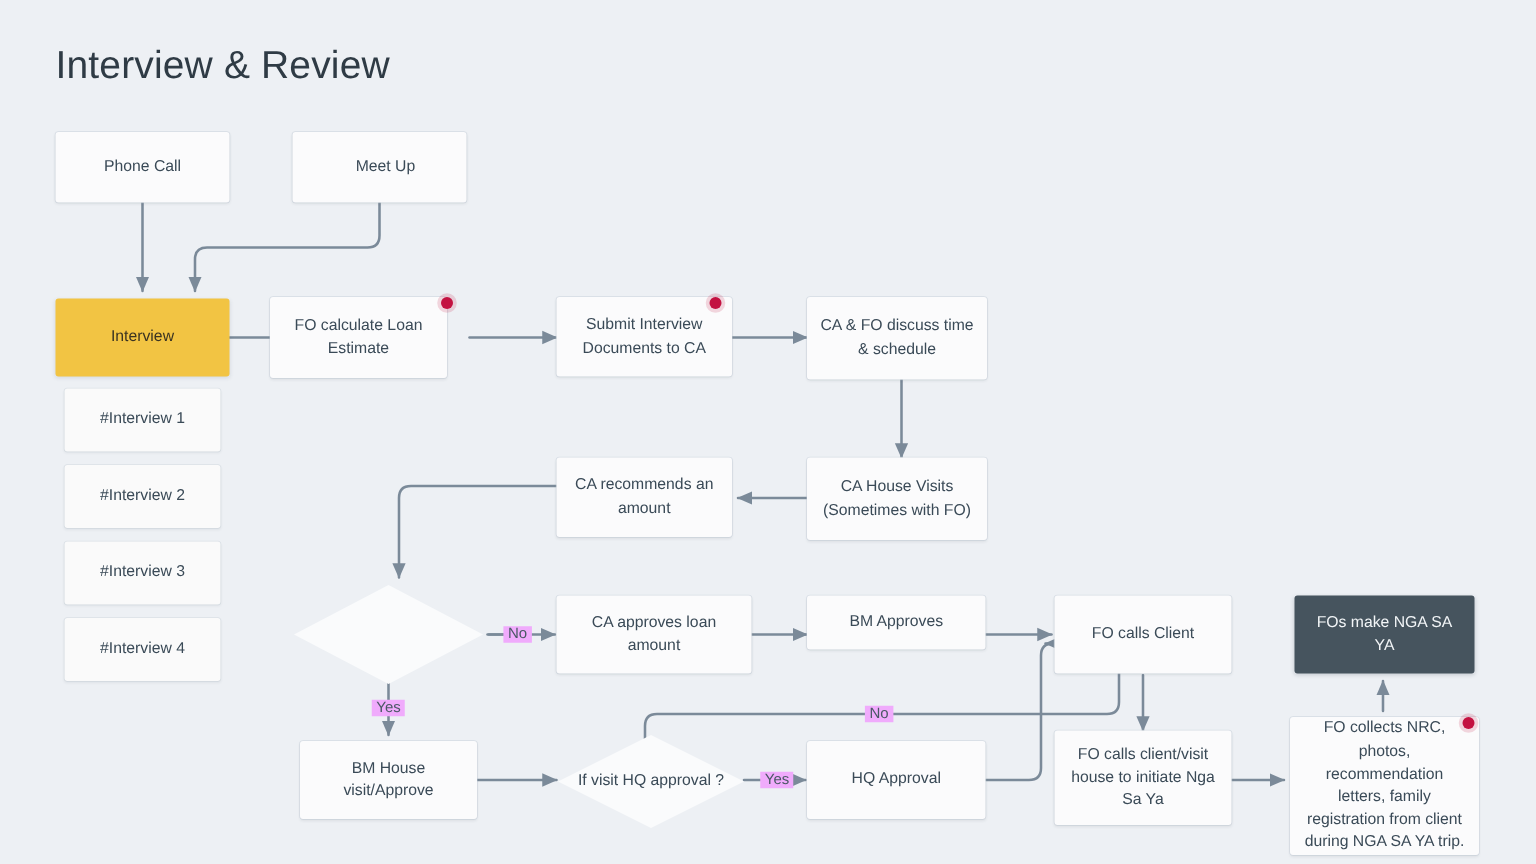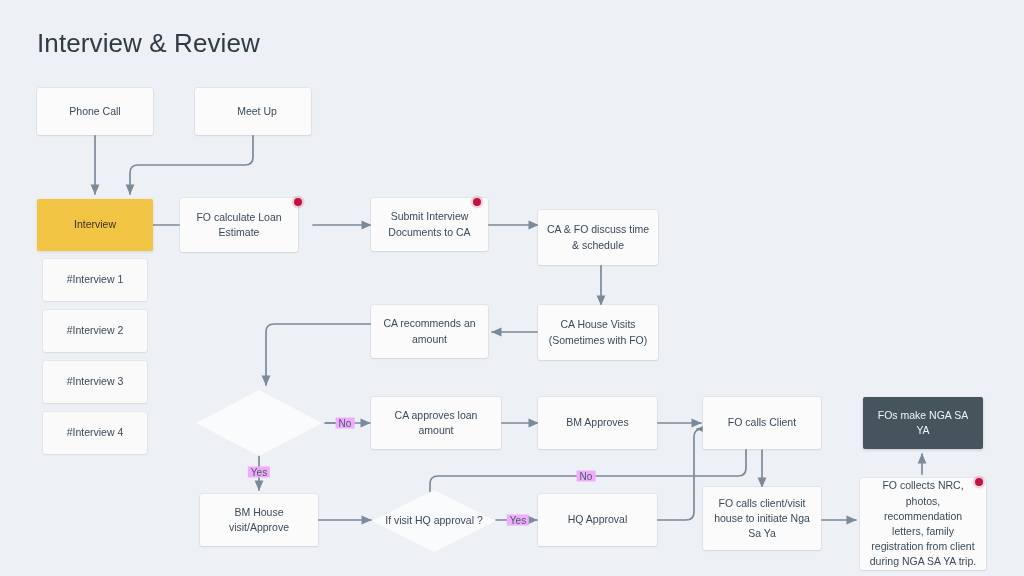--- a/index.html
+++ b/index.html
@@ -168,35 +168,35 @@
 <div class="node listitem" style="left:43px; top:310px; width:104px; height:42px;">#Interview 2</div>
 <div class="node listitem" style="left:43px; top:361px; width:104px; height:42px;">#Interview 3</div>
 <div class="node listitem" style="left:43px; top:412px; width:104px; height:42px;">#Interview 4</div>
 
 <div class="node" style="left:180px; top:198px; width:118px; height:54px;">FO calculate Loan Estimate</div>
 <div class="dot" style="left:294px; top:198px;"></div>
 
 <div class="node" style="left:371px; top:198px; width:117px; height:53px;">Submit Interview Documents  to CA</div>
 <div class="dot" style="left:473px; top:198px;"></div>
 
-<div class="node" style="left:538px; top:210px; width:120px; height:55px;">CA &amp; FO discuss time &amp; schedule</div>
+<div class="node" style="left:538px; top:198px; width:120px; height:55px;">CA &amp; FO discuss time &amp; schedule</div>
 
 <div class="node" style="left:371px; top:305px; width:117px; height:53px;">CA recommends an amount</div>
 
 <div class="node" style="left:538px; top:305px; width:120px; height:55px;">CA House Visits (Sometimes with FO)</div>
 
 <div class="diamond" style="left:196px; top:390px; width:126px; height:66px;">
   <div class="dshape"></div>
 </div>
 <div class="edge-label" style="left:345px; top:423px;">No</div>
 <div class="edge-label" style="left:259px; top:472px;">Yes</div>
 
 <div class="node" style="left:371px; top:397px; width:130px; height:52px;">CA approves loan amount</div>
 
-<div class="node" style="left:538px; top:397px; width:119px; height:52px;">BM Approves</div>
+<div class="node" style="left:538px; top:397px; width:119px; height:36px;">BM Approves</div>
 
 <div class="node" style="left:703px; top:397px; width:118px; height:52px;">FO calls Client</div>
 
 <div class="node dark" style="left:863px; top:397px; width:120px; height:52px;">FOs make NGA SA YA</div>
 
 <div class="node" style="left:200px; top:494px; width:118px; height:52px;">BM House visit/Approve</div>
 
 <div class="diamond" style="left:372px; top:490px; width:124px; height:62px;">
   <div class="dshape"></div>
   <div class="dlabel">If visit HQ approval ?</div>

